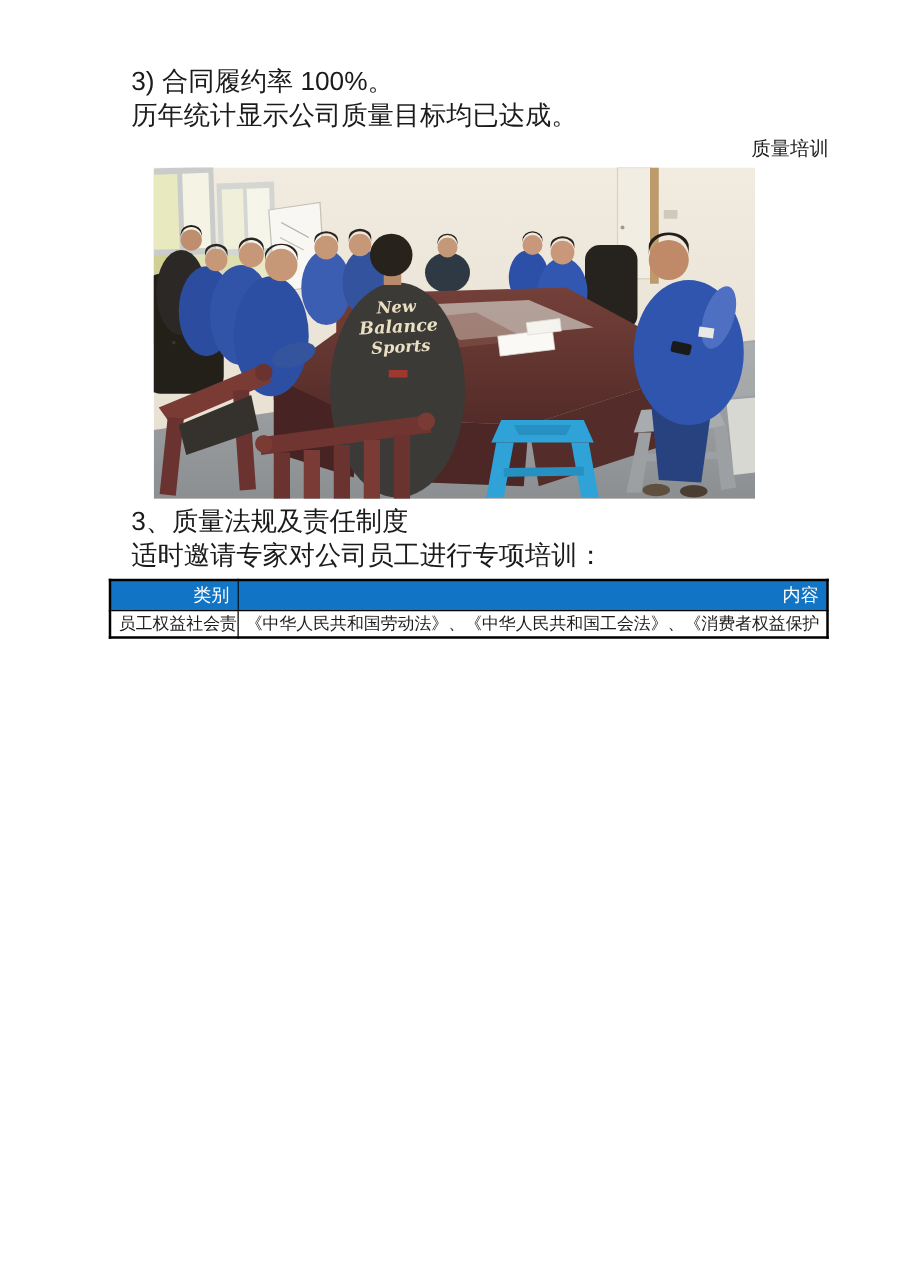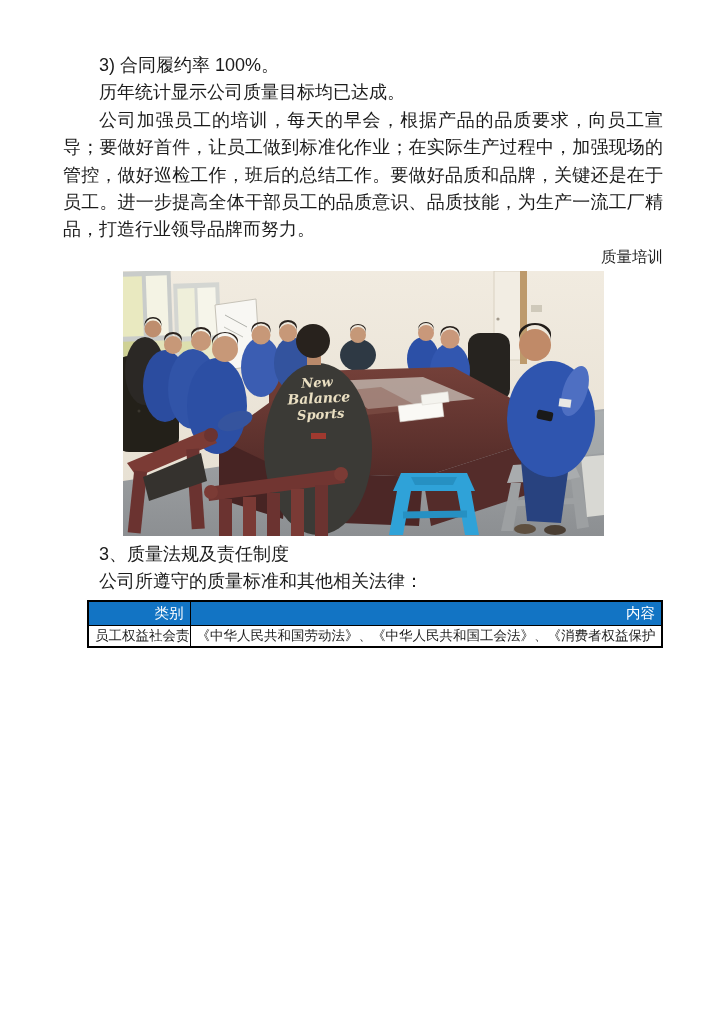--- a/index.html
+++ b/index.html
@@ -1,42 +1,41 @@
 <!DOCTYPE html>
 <html><head>
 <meta charset="utf-8">
 <style>
   html,body{margin:0;padding:0;}
   body{
     width:724px;height:1024px;background:#ffffff;position:relative;overflow:hidden;
     font-family:"Liberation Sans","DejaVu Sans",sans-serif;color:#1b1b1b;
   }
   .doc{position:absolute;left:63px;top:52px;width:600px;}
-  .line,.para{font-size:18px;line-height:27.4px;margin:0;}
+  .line,.para{font-size:21px;line-height:27.4px;margin:0;}
   .indent{text-indent:2em;}
   .justify{text-align:justify;}
   .caption{font-size:15.5px;line-height:26px;text-align:right;margin:0;}
   .photo-wrap{width:481px;height:265px;margin:1px auto 5px auto;}
   .photo-wrap svg{display:block;}
   .legal-table{border-collapse:collapse;margin-left:24px;margin-top:4px;width:576px;
     border:2px solid #000;table-layout:fixed;}
   .legal-table th{background:#1274C4;color:#fff;font-weight:normal;text-align:right;
     font-size:14.5px;height:23px;padding:0 6px;border:1px solid #000;}
   .legal-table td{font-size:13.5px;height:20px;line-height:20px;padding:0 6px;
     border:1px solid #000;white-space:nowrap;overflow:hidden;}
   .col-cat{width:102px;}
   .jacket-text{font-family:"DejaVu Serif",serif;font-style:italic;font-weight:bold;}
 </style>
 </head>
 <body>
 
 <div class="doc">
   <p class="line indent">3) 合同履约率 100%。</p>
   <p class="line indent">历年统计显示公司质量目标均已达成。</p>
-  <p class="para indent justify">公司加强员工的培训，每天的早会，根据产品的品质要求，向员工宣导；要做好首件，让员工做到标准化作业；在实际生产过程中，加强现场的管控，做好巡检工作，班后的总结工作。要做好品质和品牌，关键还是在于员工。进一步提高全体干部员工的品质意识、品质技能，为生产一流工厂精品，打造行业领导品牌而努力。</p>
   <p class="caption">质量培训</p>
 
   <div class="photo-wrap">
     <svg width="481" height="265" viewBox="0 0 481 265">
       <defs>
         <linearGradient id="wallG" x1="0" y1="0" x2="0" y2="1">
           <stop offset="0" stop-color="#F1EBE0"></stop>
             <stop offset="1" stop-color="#E5DED0"></stop>
         </linearGradient>
         <linearGradient id="floorG" x1="0" y1="0" x2="0" y2="1">
@@ -209,21 +208,21 @@
         <rect x="96" y="228" width="13" height="37" fill="#6B3330"></rect>
         <rect x="120" y="226" width="13" height="39" fill="#7A3A35"></rect>
         <rect x="144" y="222" width="13" height="43" fill="#6B3330"></rect>
         <rect x="168" y="218" width="13" height="47" fill="#7A3A35"></rect>
         <rect x="192" y="214" width="13" height="51" fill="#6B3330"></rect>
       </g>
     </svg>
   </div>
 
   <p class="line indent">3、质量法规及责任制度</p>
-  <p class="line indent">公司所遵守的质量标准和其他相关法律：</p>
+  <p class="line indent">适时邀请专家对公司员工进行专项培训：</p>
 
   <table class="legal-table">
     <colgroup>
         <col class="col-cat">
         <col>
       </colgroup>
     <thead>
       <tr>
         <th>类别</th>
         <th>内容</th>

